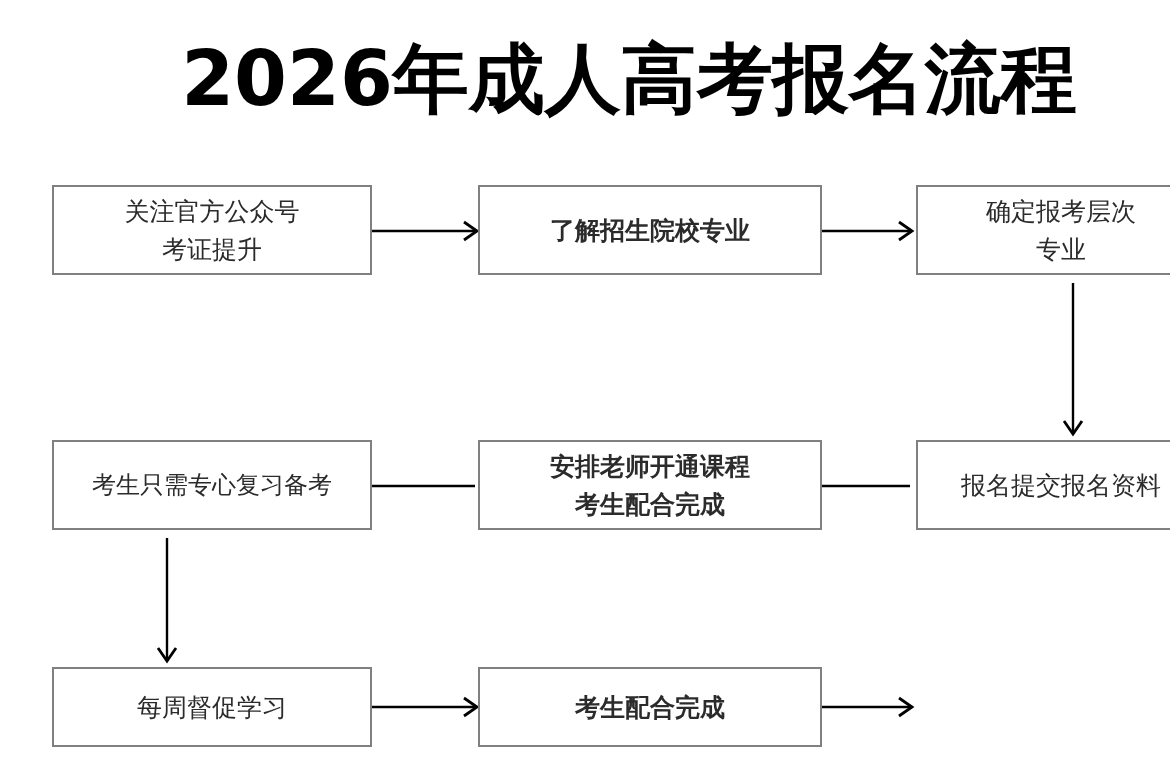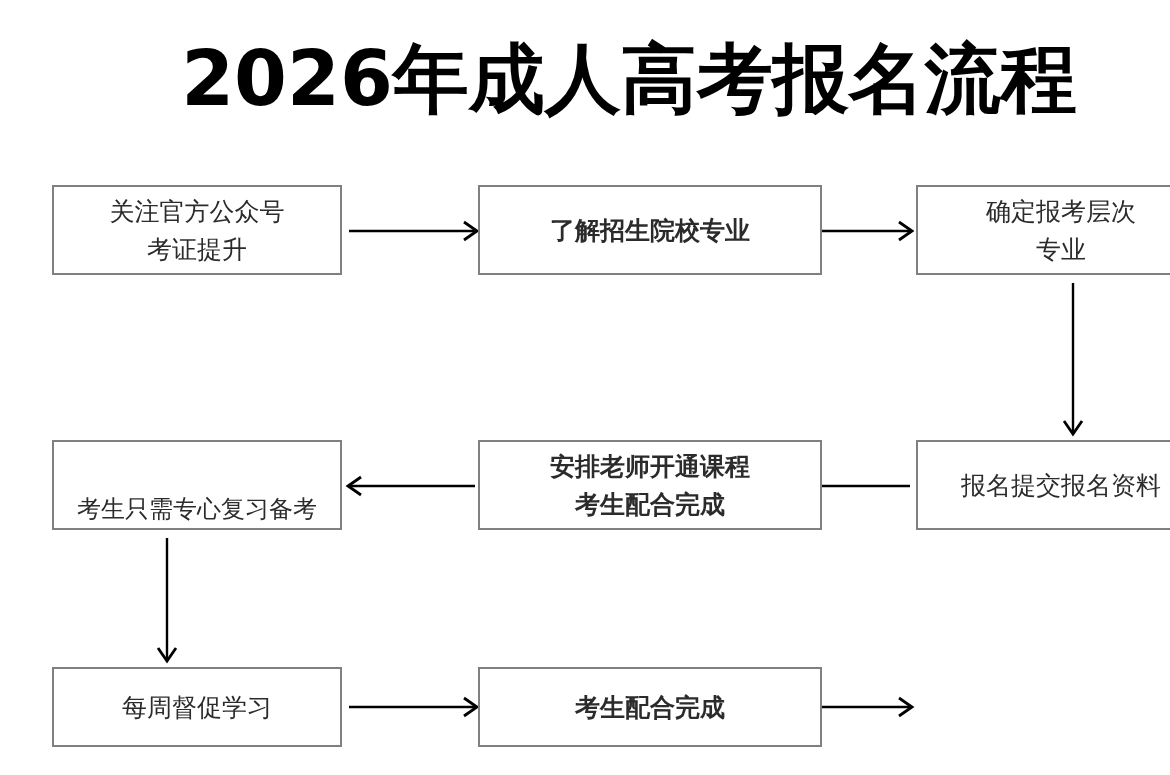--- a/index.html
+++ b/index.html
@@ -56,25 +56,24 @@
     font-weight: 400;
     text-align: center;
     font-family: "Liberation Sans", "DejaVu Sans", sans-serif;
   }
   .node .line {
     display: block;
     white-space: nowrap;
   }
   .node.tight {
     font-size: 24px;
-    justify-content: flex-end;
   }
 
   
-  .col-left   { left: 8px;   width: 290px; }
+  .col-left   { left: 8px;   width: 320px; }
   .col-mid    { left: 434px; width: 344px; font-weight: bold; }
   .col-right  { left: 872px; width: 290px; text-align: right; }
 
   
   .row-1 { top: 185px; height: 90px; }
   .row-2 { top: 440px; height: 90px; }
   .row-3 { top: 667px; height: 80px; }
 
   
   #arrow-layer {

